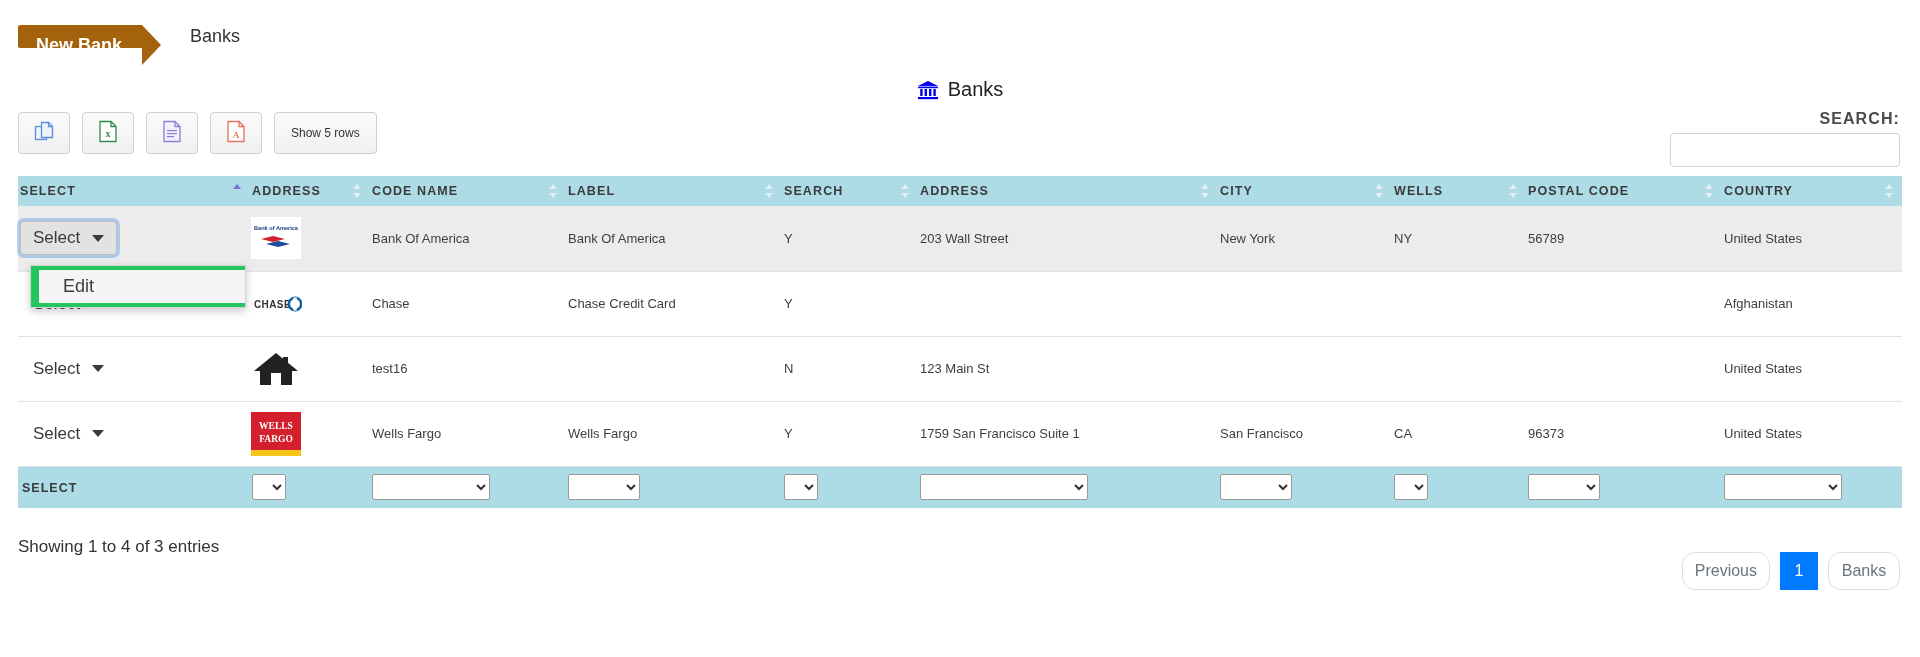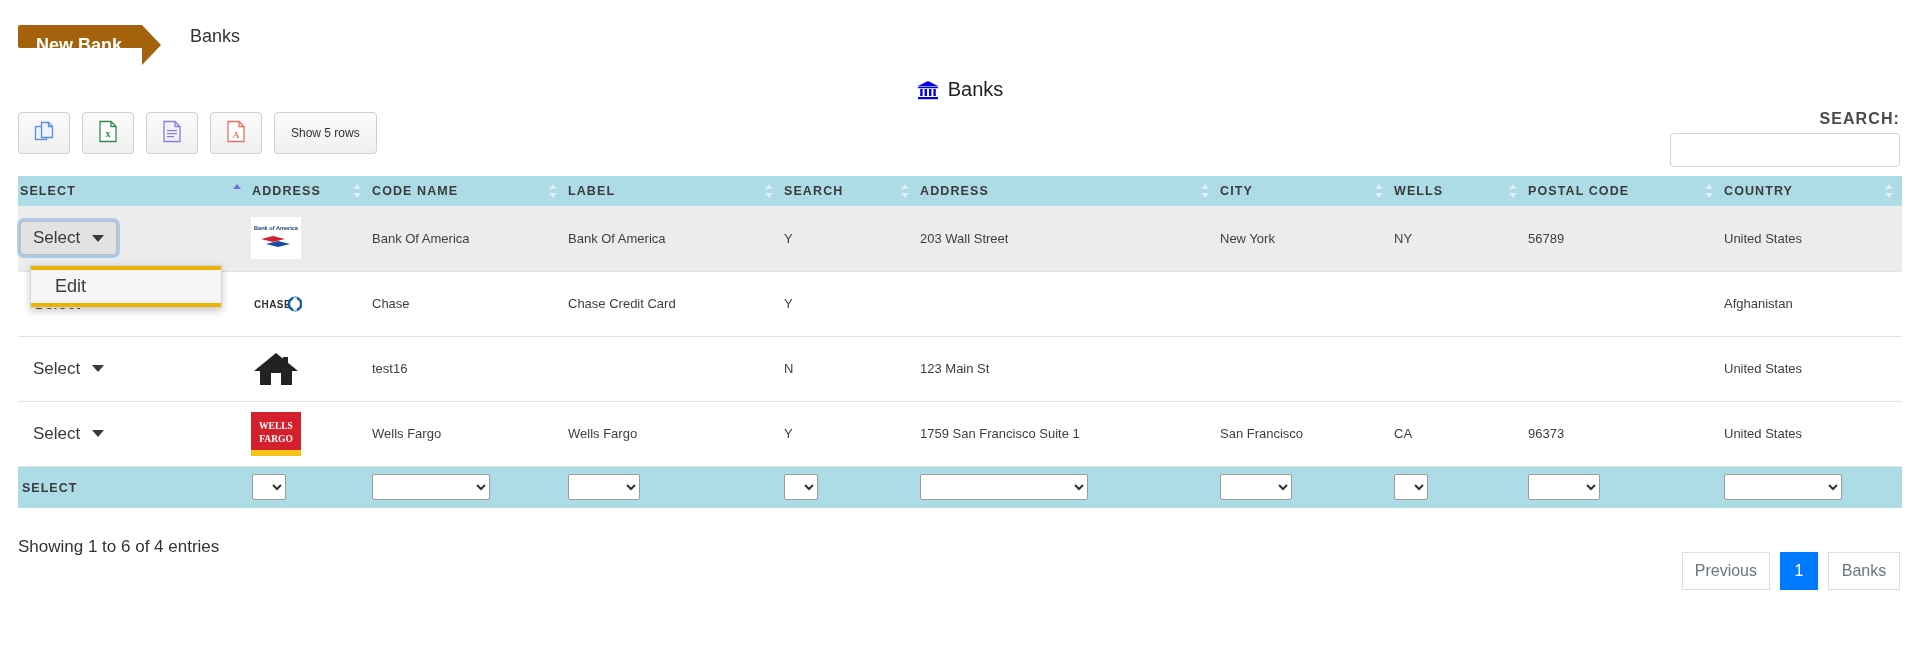--- a/index.html
+++ b/index.html
@@ -180,26 +180,26 @@
   .sel-btn.open {
     background: #e2e2e2;
     border: 1px solid #bdbdbd;
     box-shadow: 0 0 0 3px rgba(120,175,230,.55);
   }
 
   
   .dd-menu {
     position: absolute;
     left: 30px; top: 265px;
-    width: 192px;
-    background: #eab308;
+    width: 216px;
+    background: #22c55e;
     border: 1px solid #d5d5d5;
     box-shadow: 0 3px 8px rgba(0,0,0,.22);
     z-index: 60;
-    padding: 4px 0 4px 0;
+    padding: 4px 0 4px 8px;
   }
   .dd-item {
     font-size: 18px;
     color: #3b3b3b;
     padding: 6px 0 6px 24px;
     cursor: pointer;
     white-space: nowrap;
   }
   .dd-item.hl { background: #f5f5f5; }
 
@@ -244,21 +244,21 @@
     display: flex; align-items: center;
   }
   .pg {
     min-width: 72px; height: 38px;
     border: 1px solid #dddddd;
     background: #ffffff;
     color: #6c757d;
     font-size: 16px;
     display: flex; align-items: center; justify-content: center;
     cursor: pointer;
-    border-radius: 0;
+    border-radius: 13px;
     margin-left: 10px;
     padding: 0 12px;
   }
   .pg.num { min-width: 38px; padding: 0; border-radius: 0; border-color: #007bff; }
   .pg.num.active { background: #007bff; color: #ffffff; border-color: #007bff; }
 </style>
 </head>
 <body>
 
 <div class="page">
@@ -559,20 +559,20 @@
           </td>
         </tr>
       </tfoot>
     </table>
   </div>
 
   <div class="dd-menu">
     <div class="dd-item hl">Edit</div>
   </div>
 
-  <div class="info-text">Showing 1 to 6 of 4 entries</div>
+  <div class="info-text">Showing 1 to 4 of 3 entries</div>
   <div class="pager">
     <div class="pg">Previous</div>
     <div class="pg num active">1</div>
     <div class="pg">Banks</div>
   </div>
 
 </div>
 
 </body></html>

